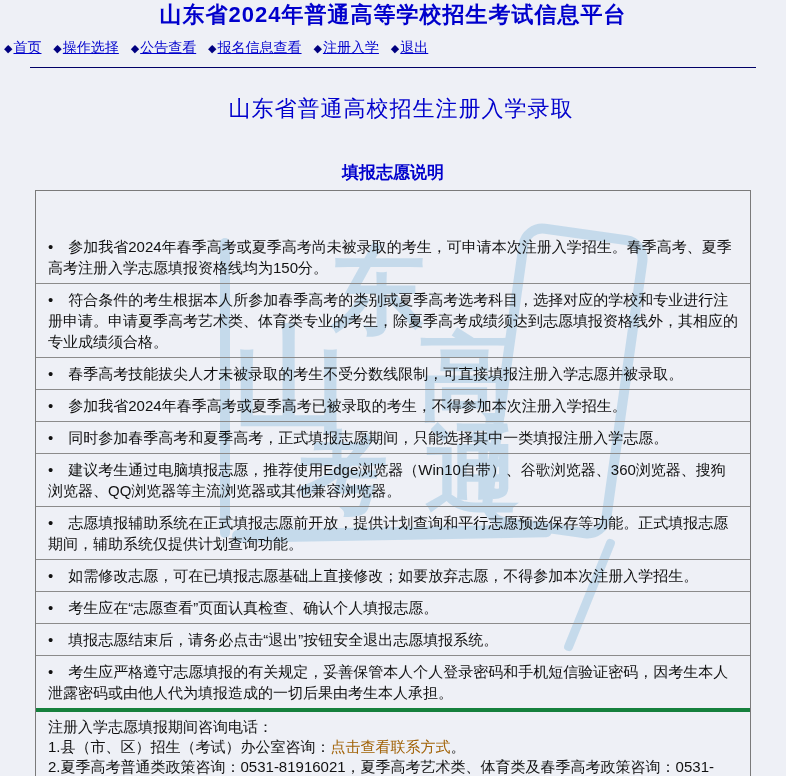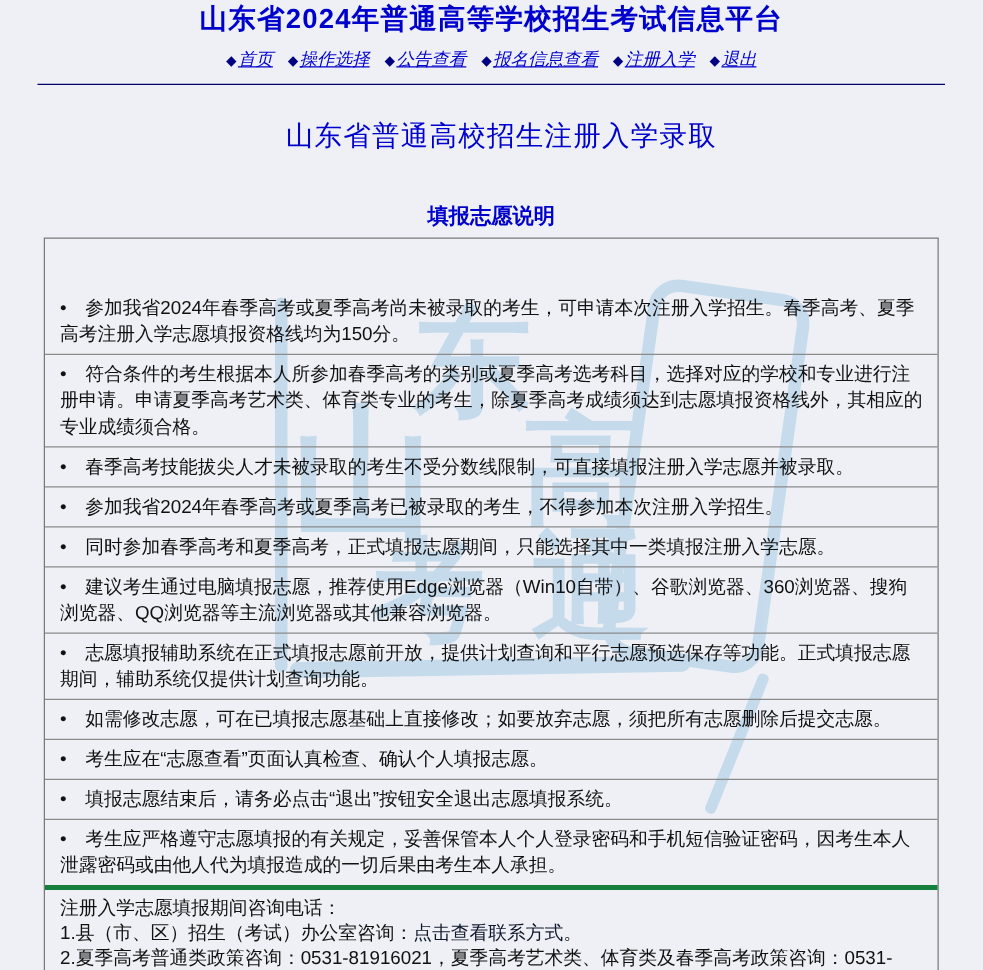--- a/index.html
+++ b/index.html
@@ -41,21 +41,21 @@
     background: #8fbede; border-radius: 4px; transform: rotate(22deg);
   }
 
   
   .content { position: relative; z-index: 1; }
 
   .platform-title {
     text-align: center;
     font-size: 22px; font-weight: bold; color: #0000cc; letter-spacing: 1px;
   }
-  .nav { text-align: center; margin-top: 9px; font-size: 14px; font-style: italic; }
+  .nav { text-align: left; margin-top: 9px; font-size: 14px; }
   .nav-link { color: #0000cc; text-decoration: none; margin: 0 4px; cursor: pointer; }
   .nav-link .diamond { color: #000080; font-size: 11px; margin-right: 1px; text-decoration: none; }
   .nav-link .nav-label { text-decoration: underline; }
 
   .divider { width: 726px; margin: 10px auto 0 auto; border-top: 1px solid #000066; height: 0; }
 
   .page-title {
     margin-top: 26px; text-align: center;
     font-size: 22px; font-weight: normal; color: #0000cc; letter-spacing: 1px; padding-left: 16px;
   }
@@ -73,21 +73,21 @@
     border-top: 1px solid #8b8b8b;
   }
   .rules-rows > div:first-of-type { border-top: none; margin-top: 40px; }
   .dot { padding-right: 15px; }
 
   .contact-row {
     padding: 5px 12px 7px 12px; font-size: 15px; line-height: 20px; color: #111111;
     border-top: 4px solid #15803d;
   }
   .contact-row p { margin: 0; }
-  .inline-link { color: #0f172a; text-decoration: none; cursor: pointer; }
+  .inline-link { color: #a16207; text-decoration: none; cursor: pointer; }
 </style>
 </head>
 <body>
 
 <div class="page">
 
   <div class="watermark" aria-hidden="true">
     <span class="wm-c1">山</span>
     <span class="wm-c2">东</span>
     <span class="wm-c3">高</span>
@@ -155,21 +155,21 @@
 
           <div class="rule-row">
             <span class="dot">•</span><span class="rule-text">建议考生通过电脑填报志愿，推荐使用Edge浏览器（Win10自带）、谷歌浏览器、360浏览器、搜狗浏览器、QQ浏览器等主流浏览器或其他兼容浏览器。</span>
           </div>
 
           <div class="rule-row">
             <span class="dot">•</span><span class="rule-text">志愿填报辅助系统在正式填报志愿前开放，提供计划查询和平行志愿预选保存等功能。正式填报志愿期间，辅助系统仅提供计划查询功能。</span>
           </div>
 
           <div class="rule-row">
-            <span class="dot">•</span><span class="rule-text">如需修改志愿，可在已填报志愿基础上直接修改；如要放弃志愿，须把所有志愿删除后提交志愿。</span>
+            <span class="dot">•</span><span class="rule-text">如需修改志愿，可在已填报志愿基础上直接修改；如要放弃志愿，不得参加本次注册入学招生。</span>
           </div>
 
           <div class="rule-row">
             <span class="dot">•</span><span class="rule-text">考生应在“志愿查看”页面认真检查、确认个人填报志愿。</span>
           </div>
 
           <div class="rule-row">
             <span class="dot">•</span><span class="rule-text">填报志愿结束后，请务必点击“退出”按钮安全退出志愿填报系统。</span>
           </div>
 

